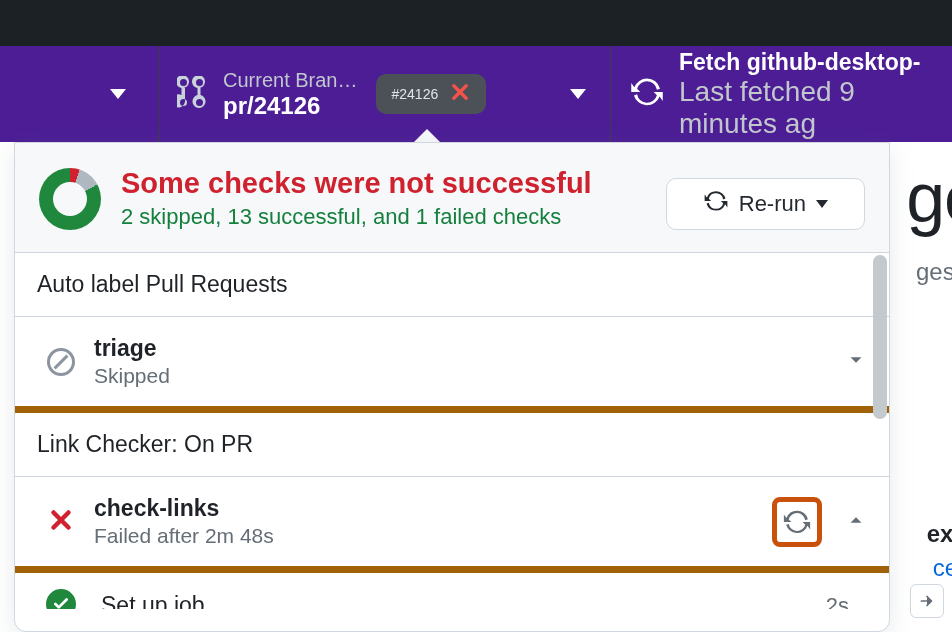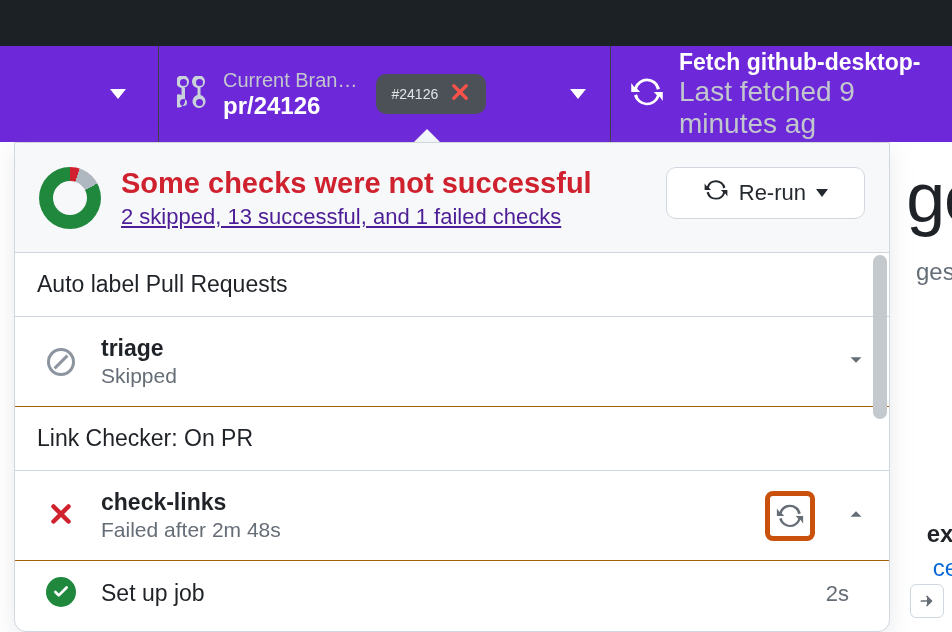--- a/index.html
+++ b/index.html
@@ -1,18 +1,18 @@
 <!DOCTYPE html>
 <html><head>
 <meta charset="utf-8">
 <style>
   * { box-sizing: border-box; margin: 0; padding: 0; }
   html, body { width: 952px; height: 632px; overflow: hidden; font-family: -apple-system, BlinkMacSystemFont, "Segoe UI", Helvetica, Arial, sans-serif; background:#fff; }
   .topstrip { height: 46px; background:#1c2126; }
-  .toolbar { display:flex; height: 96px; background:#6d28d9; color:#fff; align-items:stretch; }
+  .toolbar { display:flex; height: 96px; background:#4c1d95; color:#fff; align-items:stretch; }
   .toolbar-section { display:flex; align-items:center; padding:0 18px; border-left:1px solid #3a3f44; position:relative; }
   .toolbar-section.first { border-left:none; padding-left:0; width:158px; justify-content:flex-end; padding-right:32px; }
   .chev-down { width:0; height:0; border-left:8px solid transparent; border-right:8px solid transparent; border-top:10px solid #fff; }
   .branch-icon svg { width:32px; height:32px; fill:#c9d1d9; }
   .tb-textcol { display:flex; flex-direction:column; margin-left:14px; }
   .tb-label { font-size:20px; color:#c2c7cd; }
   .tb-value { font-size:24px; font-weight:600; color:#fff; }
   .pr-pill { display:inline-flex; align-items:center; background:#4b5157; border-radius:10px; padding:8px 16px; margin-left:18px; gap:12px; }
   .pr-pill-text { font-size:14px; color:#e1e4e7; font-weight:500; }
   .pill-x svg { width:20px; height:20px; }
@@ -24,33 +24,33 @@
   .sync-icon-sm svg { width:26px; height:26px; fill:#24292f; }
 
   .body-area { position:relative; height:calc(632px - 46px - 96px); }
   .bg-text { position:absolute; right:-30px; top:16px; font-size:70px; font-weight:400; color:#1f2328; letter-spacing:-1px; }
   .bg-sub { position:absolute; right:-28px; top:116px; font-size:24px; color:#656d76; }
   .bg-link1 { position:absolute; right:-32px; top:378px; font-size:24px; color:#1f2328; font-weight:600;}
   .bg-link2 { position:absolute; right:-18px; top:412px; font-size:24px; color:#0969da; }
   .bg-arrow { position:absolute; right:8px; bottom:14px; width:34px;height:34px;border:1px solid #d0d7de;border-radius:6px; display:flex;align-items:center;justify-content:center;color:#656d76;}
 
   .popover { position:absolute; left:14px; top:0; width:876px; height:490px; background:#fff; border:1px solid #d0d7de; border-radius:0 0 12px 12px; box-shadow:0 8px 24px rgba(140,149,159,.2); overflow:hidden; }
-  .pop-header { display:flex; align-items:flex-start; padding:24px 24px 22px 24px; background:#f6f8fa; border-bottom:1px solid #d0d7de; gap:20px; }
+  .pop-header { display:flex; align-items:flex-end; padding:24px 24px 22px 24px; background:#f6f8fa; border-bottom:1px solid #d0d7de; gap:20px; }
   .donut { width:62px; height:62px; border-radius:50%; background: conic-gradient(#cf222e 0deg 18deg, #afb8c1 18deg 62deg, #1f883d 62deg 360deg); display:flex; align-items:center; justify-content:center; flex-shrink:0;}
   .donut::after { content:""; width:34px; height:34px; background:#f6f8fa; border-radius:50%; }
   .hdr-titles { flex:1; }
   .hdr-title { font-size:29px; font-weight:600; color:#cf222e; }
-  .hdr-sub { font-size:22px; color:#4c1d95; margin-top:4px;text-decoration:underline; }
+  .hdr-sub { font-size:22px; color:#15803d; margin-top:4px; }
   .rerun-btn { display:inline-flex; align-items:center; gap:10px; height:52px; padding:0 36px; background:#fff; border:1px solid #d0d7de; border-radius:10px; font-size:22px; font-weight:500; color:#24292f; }
   .rerun-btn .chev-down { border-top-color:#24292f; border-left-width:6px; border-right-width:6px; border-top-width:8px; }
 
   .scroll { height:calc(100% - 132px); overflow:hidden; position:relative; }
   .scrollbar { position:absolute; right:2px; top:2px; width:14px; height:164px; background:#c4c9ce; border-radius:7px; }
   .group-hdr { padding:18px 22px; font-size:23px; color:#1f2328; border-bottom:1px solid #d0d7de; }
-  .job-row { display:flex; align-items:center; padding:18px 22px 18px 30px; border-bottom:1px solid #a16207; gap:24px; }
+  .job-row { display:flex; align-items:center; padding:18px 22px 18px 30px; border-bottom:7px solid #a16207; gap:17px; }
   .job-status { width:32px; display:flex; justify-content:center; }
   .skip-circ { width:28px; height:28px; border:3px solid #8c959f; border-radius:50%; position:relative; }
   .skip-circ::after { content:""; position:absolute; width:18px; height:3px; background:#8c959f; top:50%; left:50%; transform:translate(-50%,-50%) rotate(-45deg); }
   .x-icon svg { width:24px;height:24px; }
   .check-badge { width:30px;height:30px;border-radius:50%;background:#1f883d;display:flex;align-items:center;justify-content:center; }
   .check-badge svg{width:18px;height:18px;fill:#fff;}
   .job-text { flex:1; }
   .job-name { font-size:23px; font-weight:600; color:#1f2328; }
   .job-meta { font-size:21px; color:#656d76; margin-top:2px; }
   .row-chev svg{width:22px;height:22px;fill:#656d76;}

